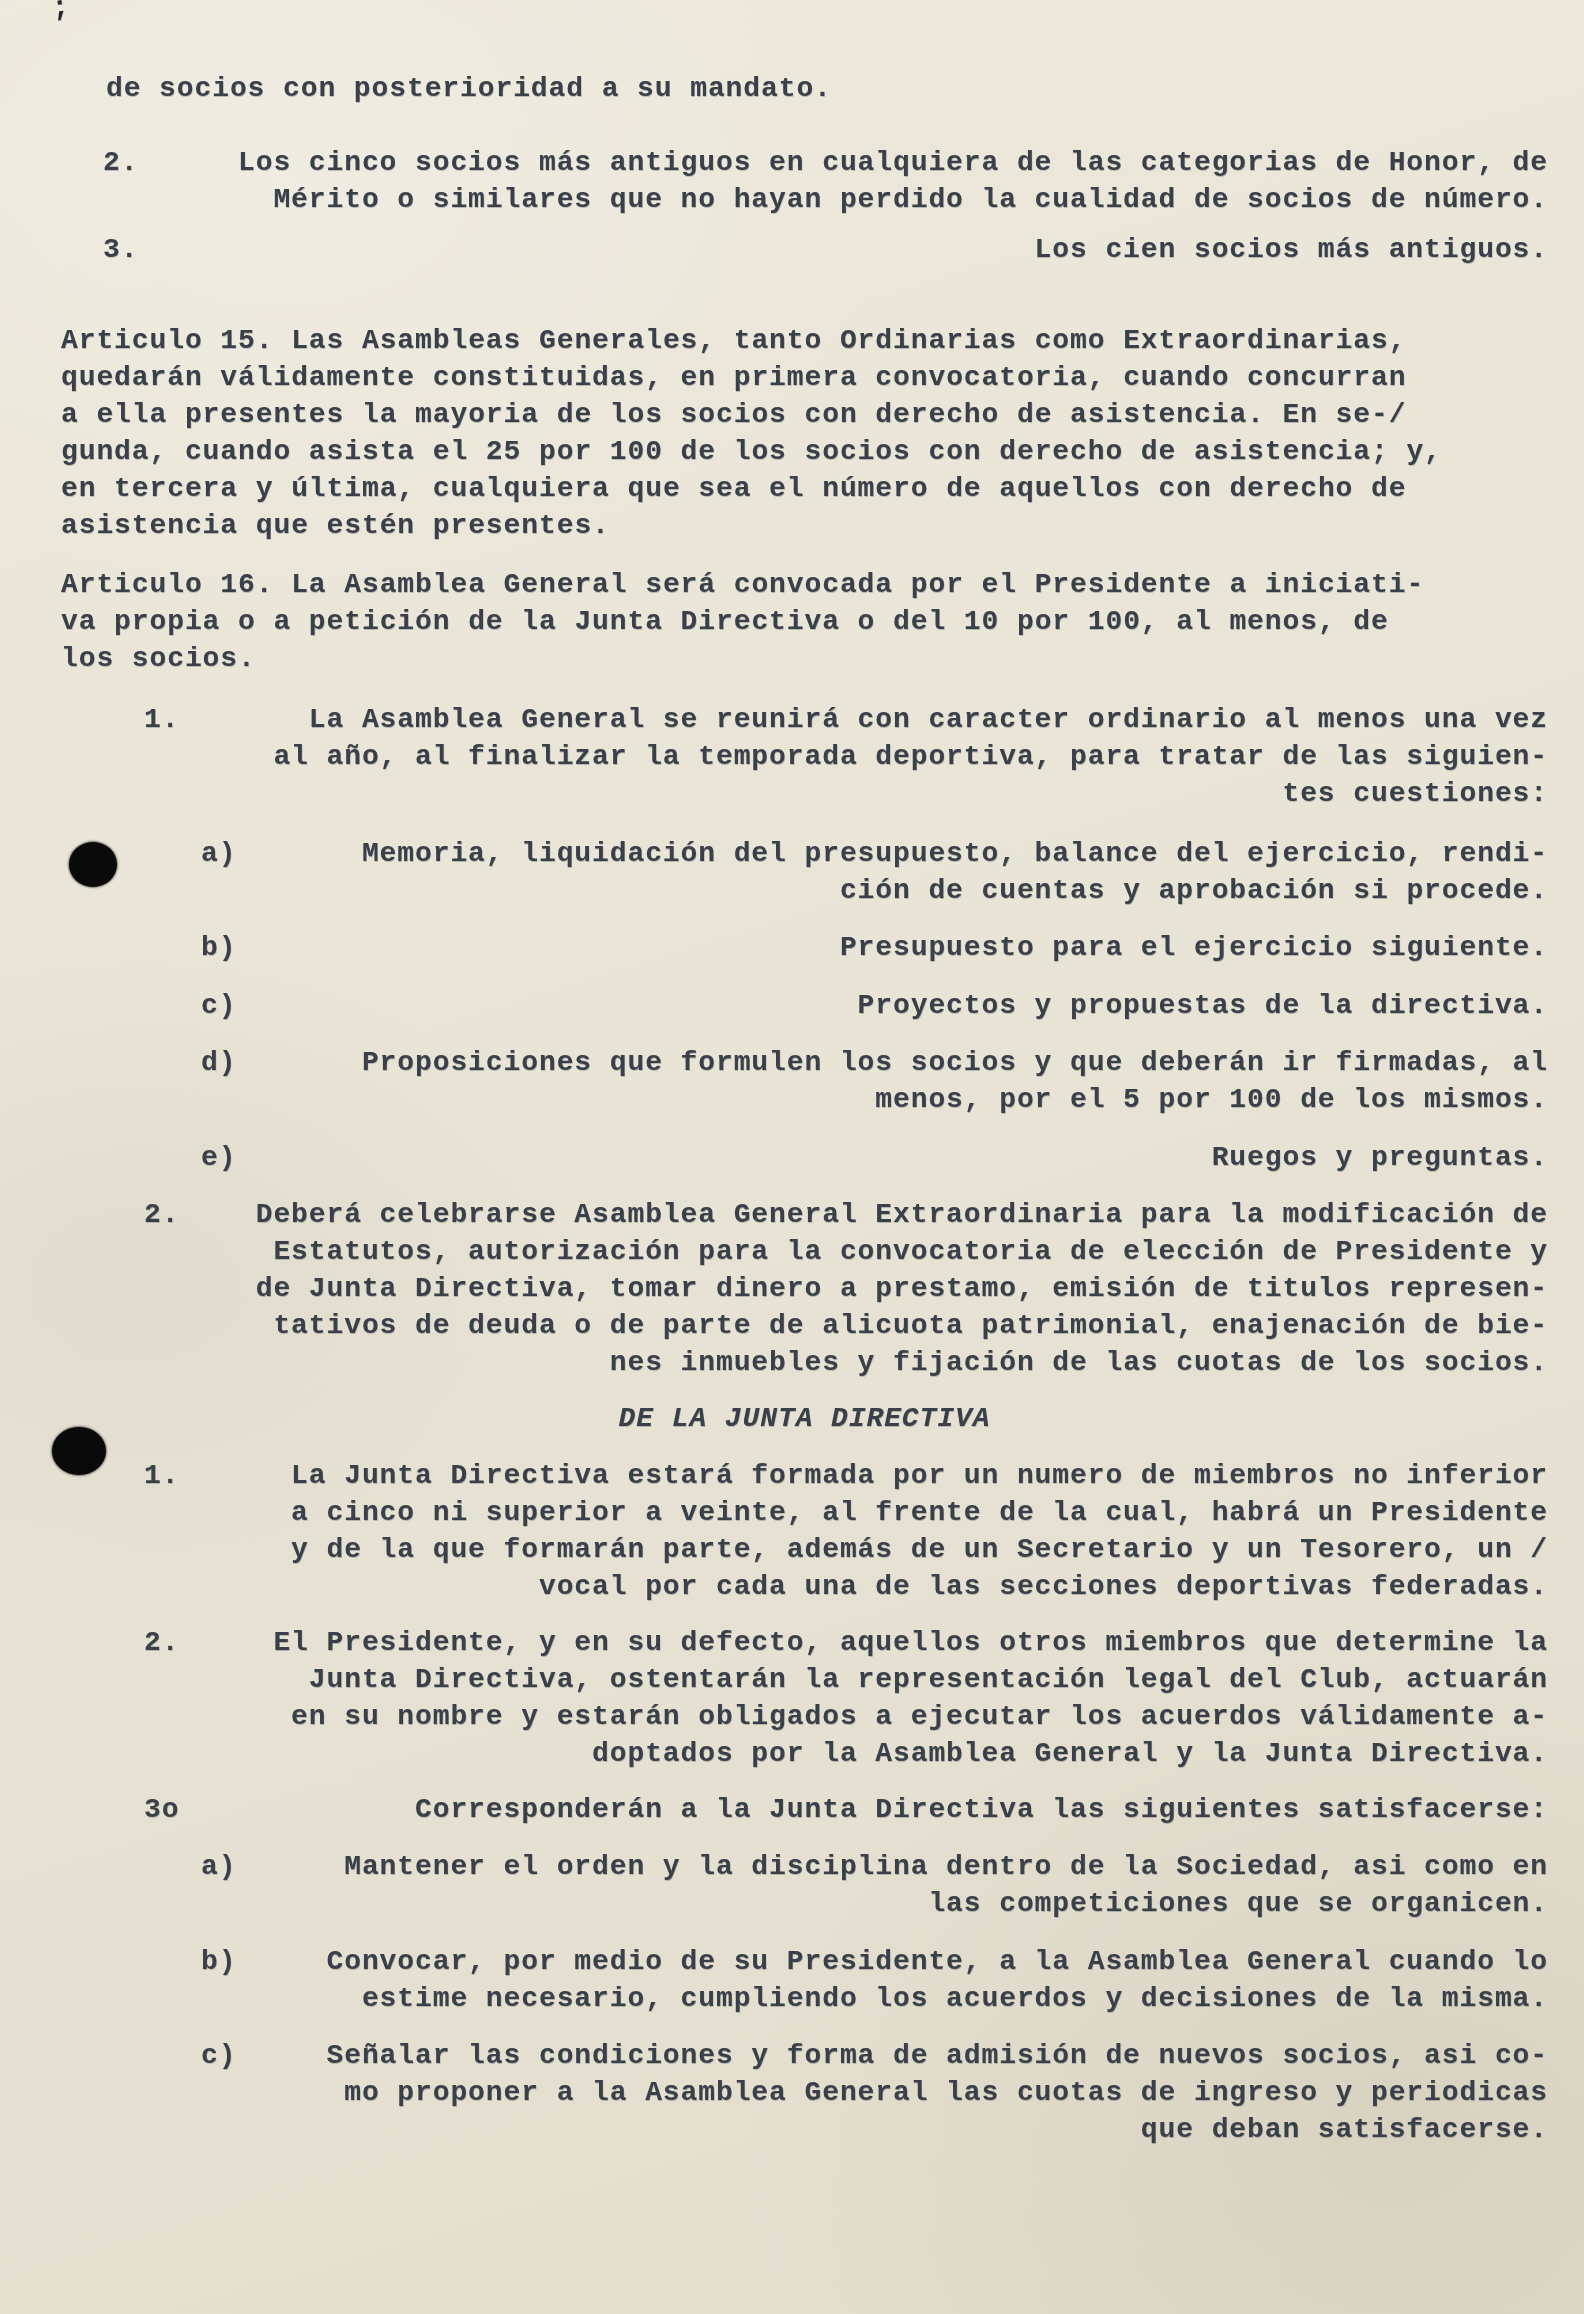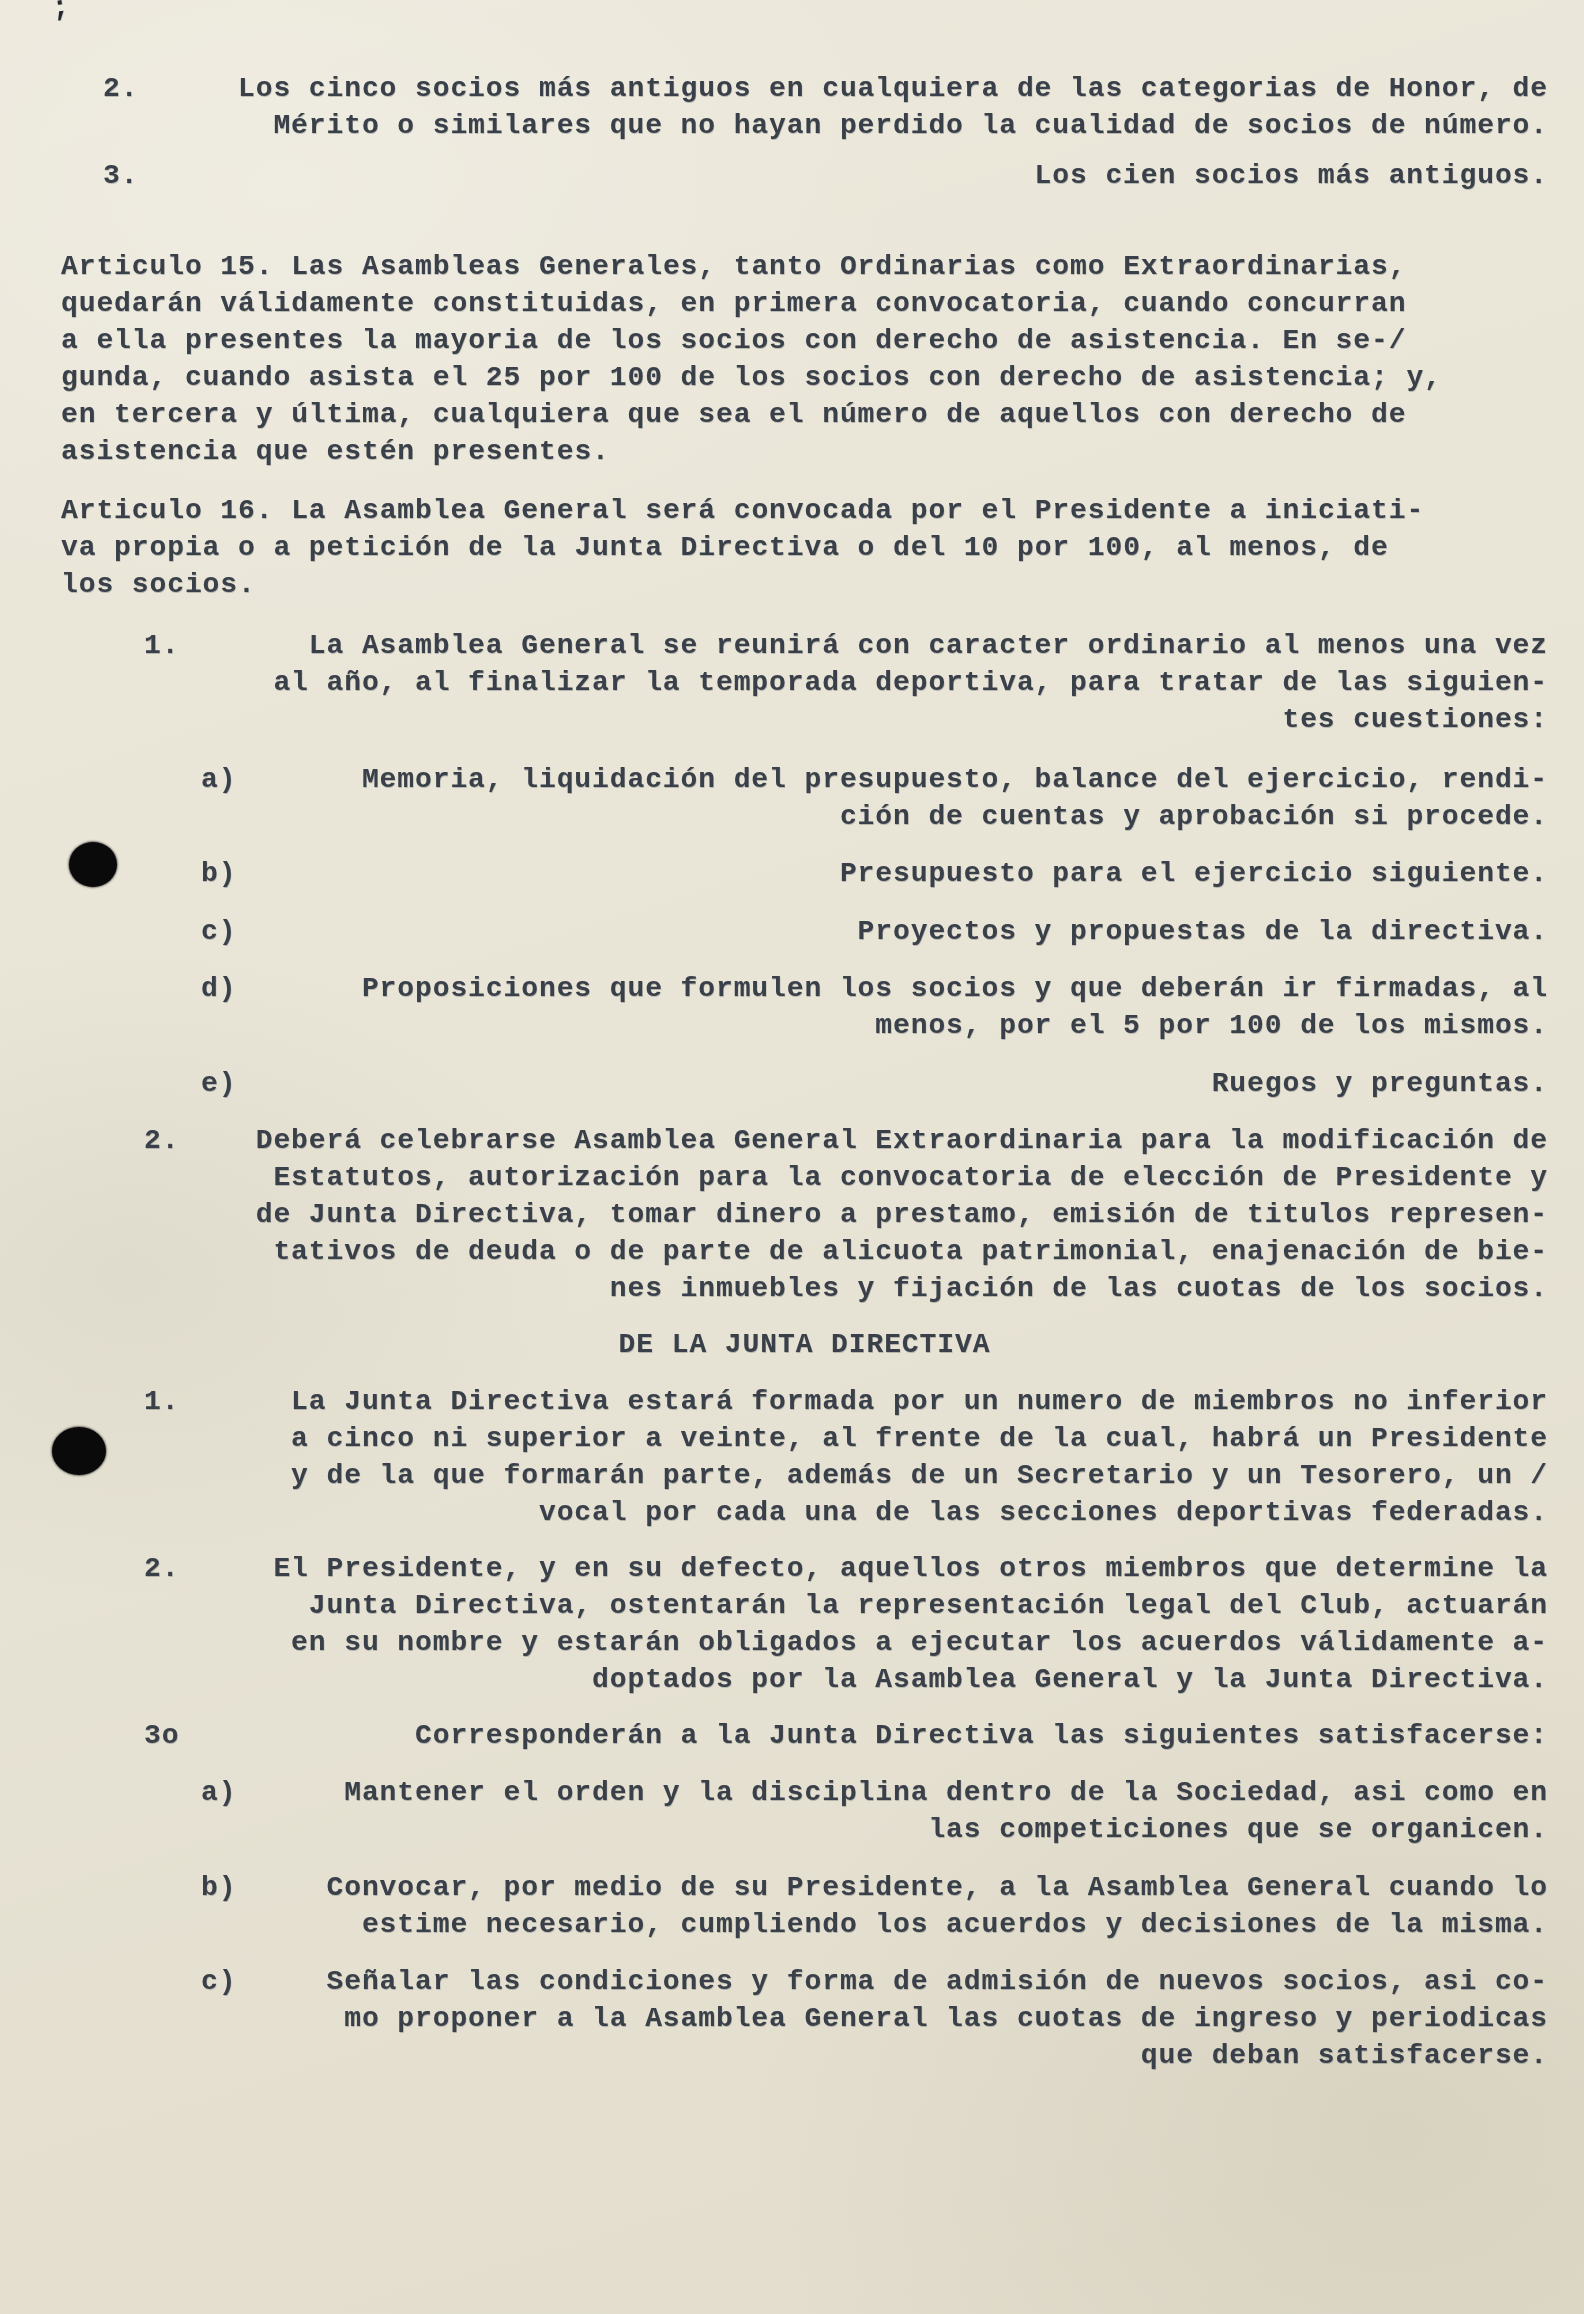--- a/index.html
+++ b/index.html
@@ -54,20 +54,21 @@
 </head>
 <body>
 
 <div class="page">
 
   <span class="stray">;</span>
 
   <div class="hole" style="left:69px; top:842px; width:48px; height:45px;"></div>
   <div class="hole" style="left:52px; top:1427px; width:54px; height:48px;"></div>
 
+  <div class="para" style="margin-left:45px; margin-bottom:37px;">de socios con posterioridad a su mandato.</div>
 
   <div class="item toplist" style="margin-bottom:13px;">
     <span class="marker">2.</span>
     <div class="text">Los cinco socios más antiguos en cualquiera de las categorias de Honor, de
 Mérito o similares que no hayan perdido la cualidad de socios de número.</div>
   </div>
 
   <div class="item toplist" style="margin-bottom:54px;">
     <span class="marker">3.</span>
     <div class="text">Los cien socios más antiguos.</div>
@@ -121,21 +122,21 @@
 
   <div class="item lvl1" style="margin-bottom:18.6px;">
     <span class="marker">2.</span>
     <div class="text">Deberá celebrarse Asamblea General Extraordinaria para la modificación de
 Estatutos, autorización para la convocatoria de elección de Presidente y
 de Junta Directiva, tomar dinero a prestamo, emisión de titulos represen-
 tativos de deuda o de parte de alicuota patrimonial, enajenación de bie-
 nes inmuebles y fijación de las cuotas de los socios.</div>
   </div>
 
-  <div class="heading" style="margin-bottom:20.5px;">DE LA JUNTA DIRECTIVA</div>
+  <div class="heading" style="margin-bottom:20.5px;font-style:italic;">DE LA JUNTA DIRECTIVA</div>
 
 
   <div class="item lvl1" style="margin-bottom:18.6px;">
     <span class="marker">1.</span>
     <div class="text">La Junta Directiva estará formada por un numero de miembros no inferior
 a cinco ni superior a veinte, al frente de la cual, habrá un Presidente
 y de la que formarán parte, además de un Secretario y un Tesorero, un /
 vocal por cada una de las secciones deportivas federadas.</div>
   </div>
 

